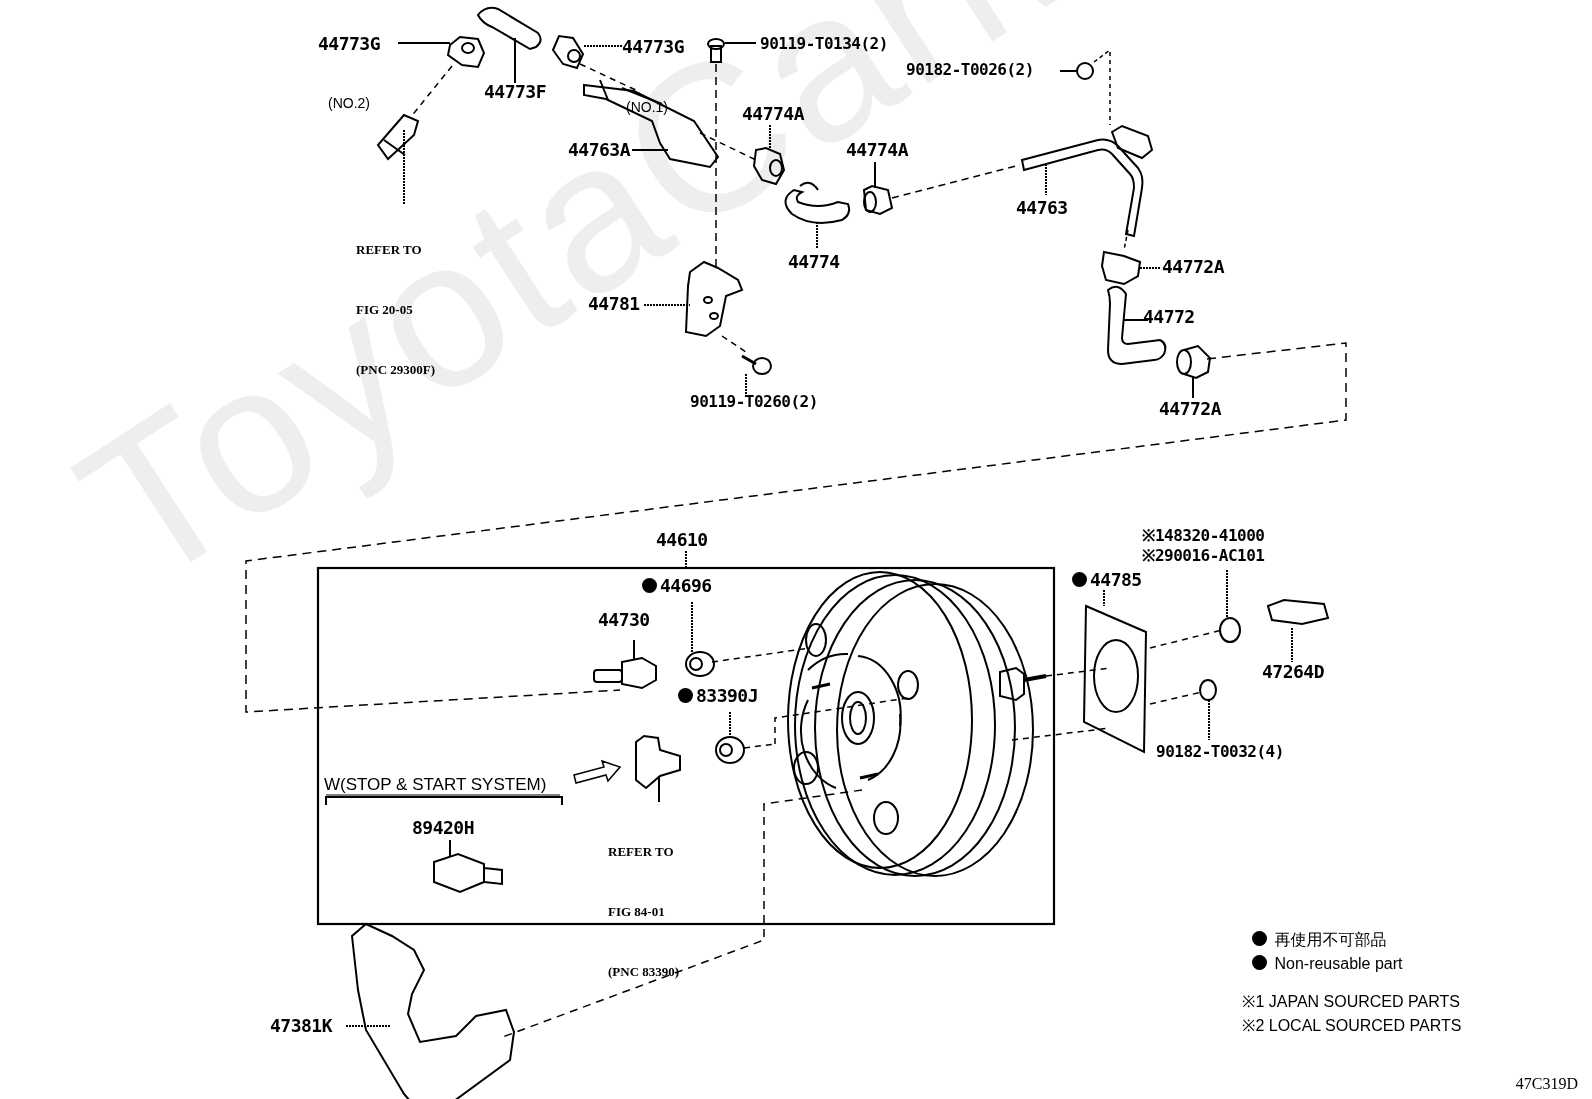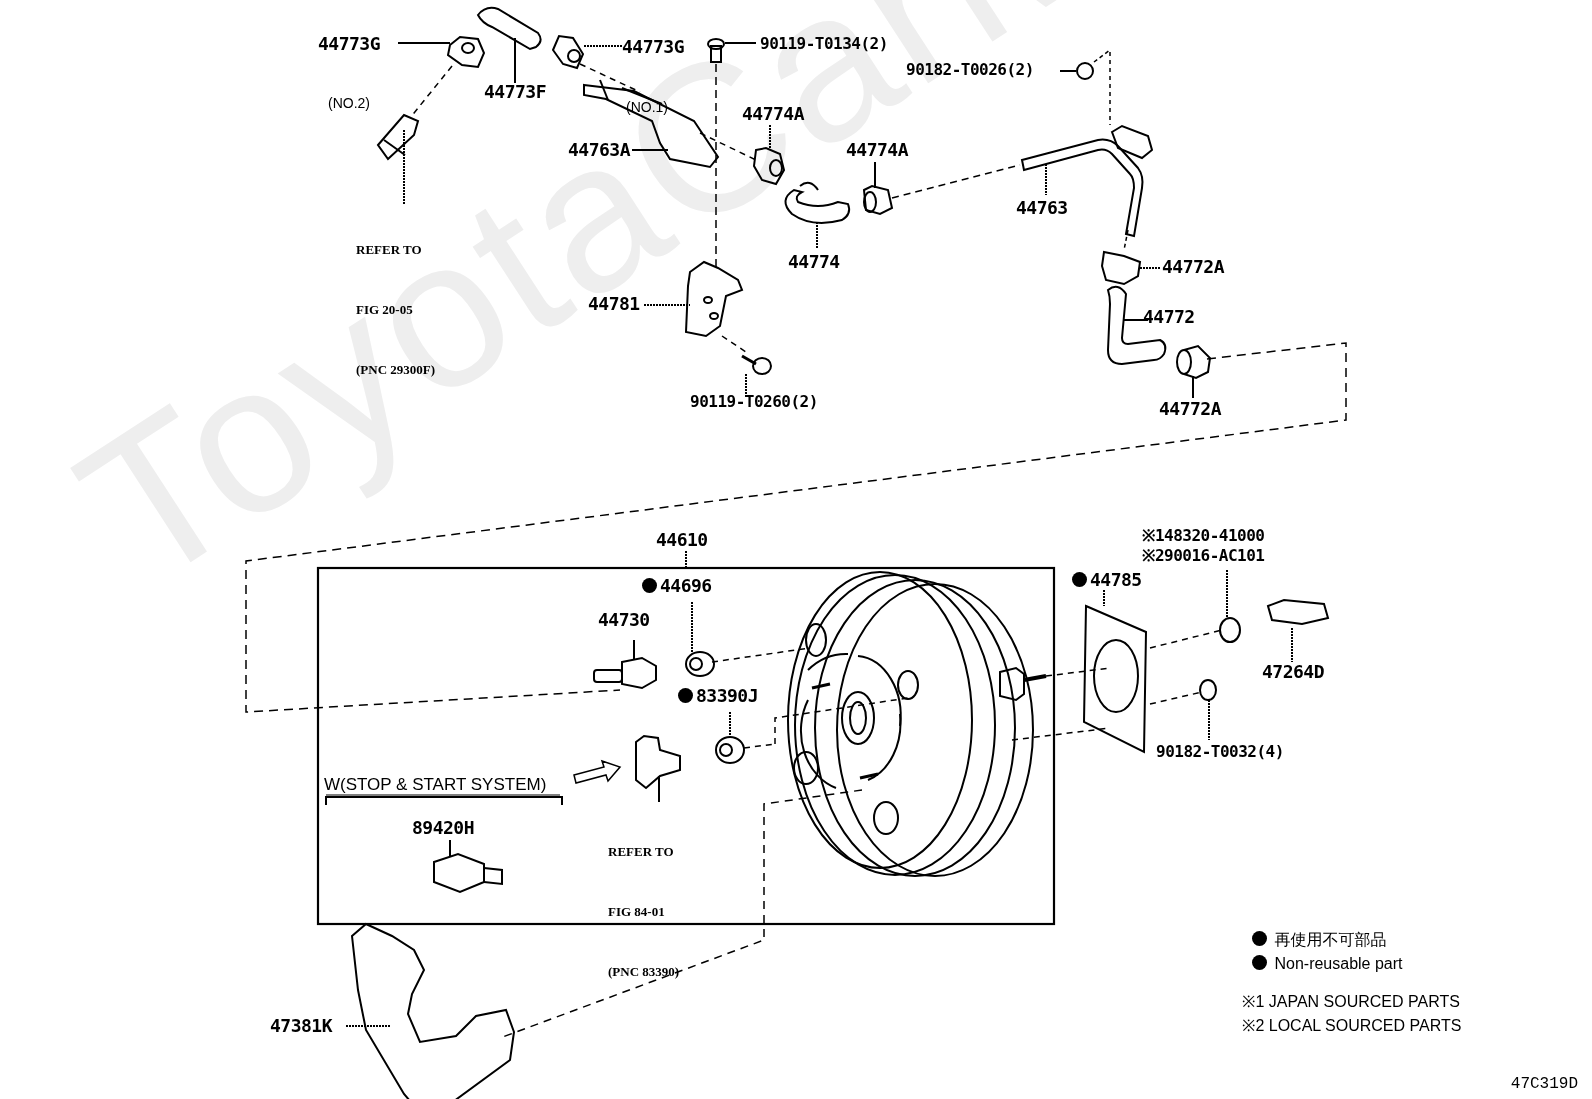--- a/index.html
+++ b/index.html
@@ -12,21 +12,21 @@
   .lbl.small { font-size:16px; }
   .lbl.sub { font-family:"Liberation Sans",sans-serif; font-weight:normal; font-size:14px; letter-spacing:0;margin-top:40px; }
   .dot { display:inline-block; width:15px; height:15px; border-radius:50%; background:#000; vertical-align:-1px; margin-right:3px; }
   .ref { position:absolute; font-family:Liberation Serif, serif; font-weight:bold;
          font-size:13px; line-height:20px; white-space:pre; }
   .cond { position:absolute; font-family:"Liberation Sans",sans-serif; font-size:17px; white-space:nowrap; }
   .watermark { position:absolute; left:40px; top:430px; font-family:"Liberation Sans",sans-serif;
                font-size:210px; color:#eeeeee; transform:rotate(-33deg); transform-origin:left top;
                white-space:nowrap; letter-spacing:4px; pointer-events:none; z-index:0; }
   .legend-row { position:absolute; font-family:"Liberation Sans",sans-serif; font-size:16px; white-space:nowrap; }
-  .figid { position:absolute; right:14px; bottom:6px; font-family:Liberation Mono, monospace; font-size:16px; }
+  .figid { position:absolute; right:14px; bottom:6px; font-family:Liberation Serif, serif; font-size:16px; }
 </style>
 </head>
 <body>
 
 <div id="stage">
 
   <div class="watermark">ToyotaCarMine.ru</div>
 
   <svg id="art" width="1592" height="1099" viewBox="0 0 1592 1099">
     <g fill="none" stroke="#000" stroke-width="2">

